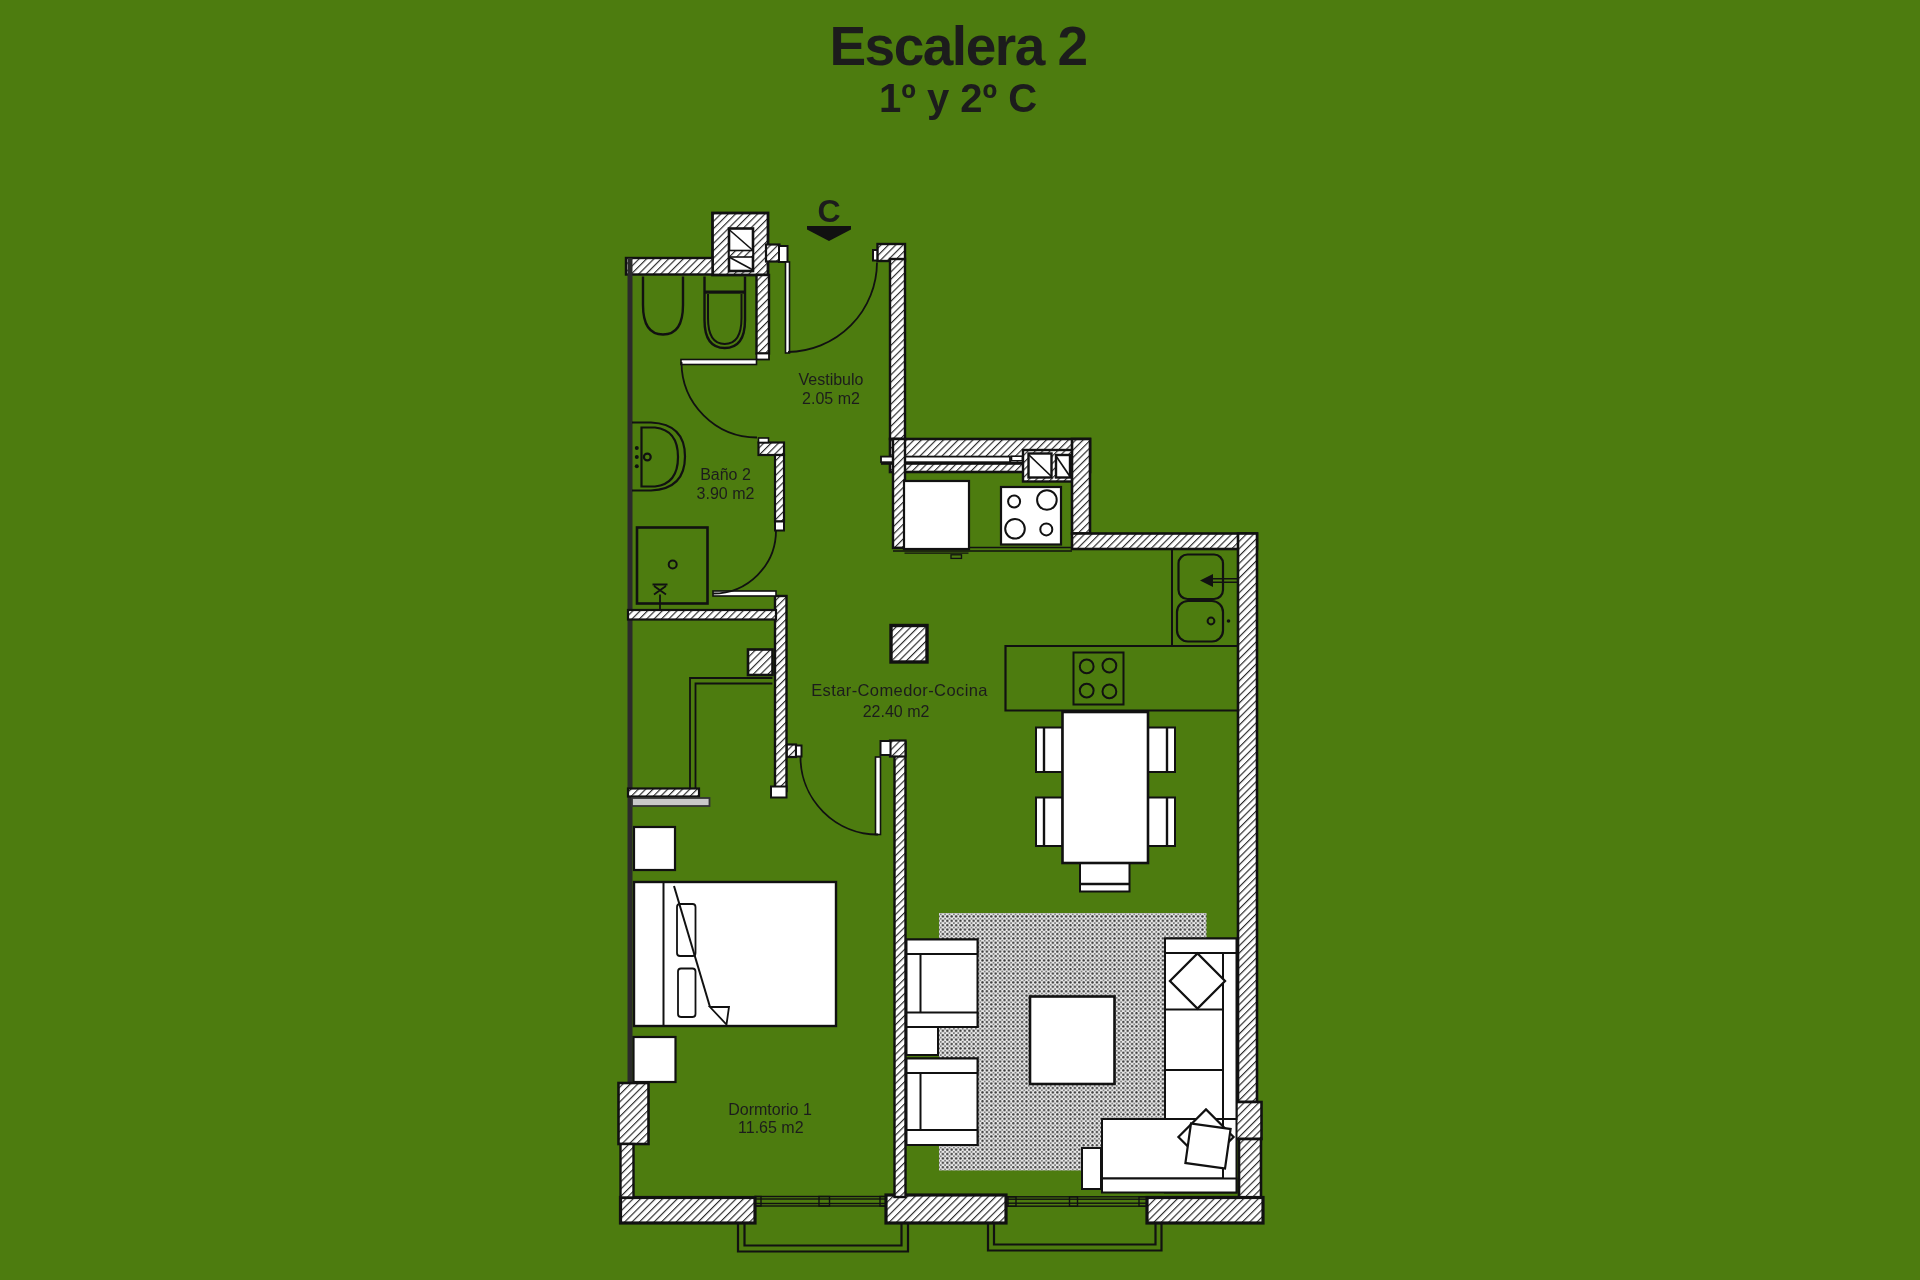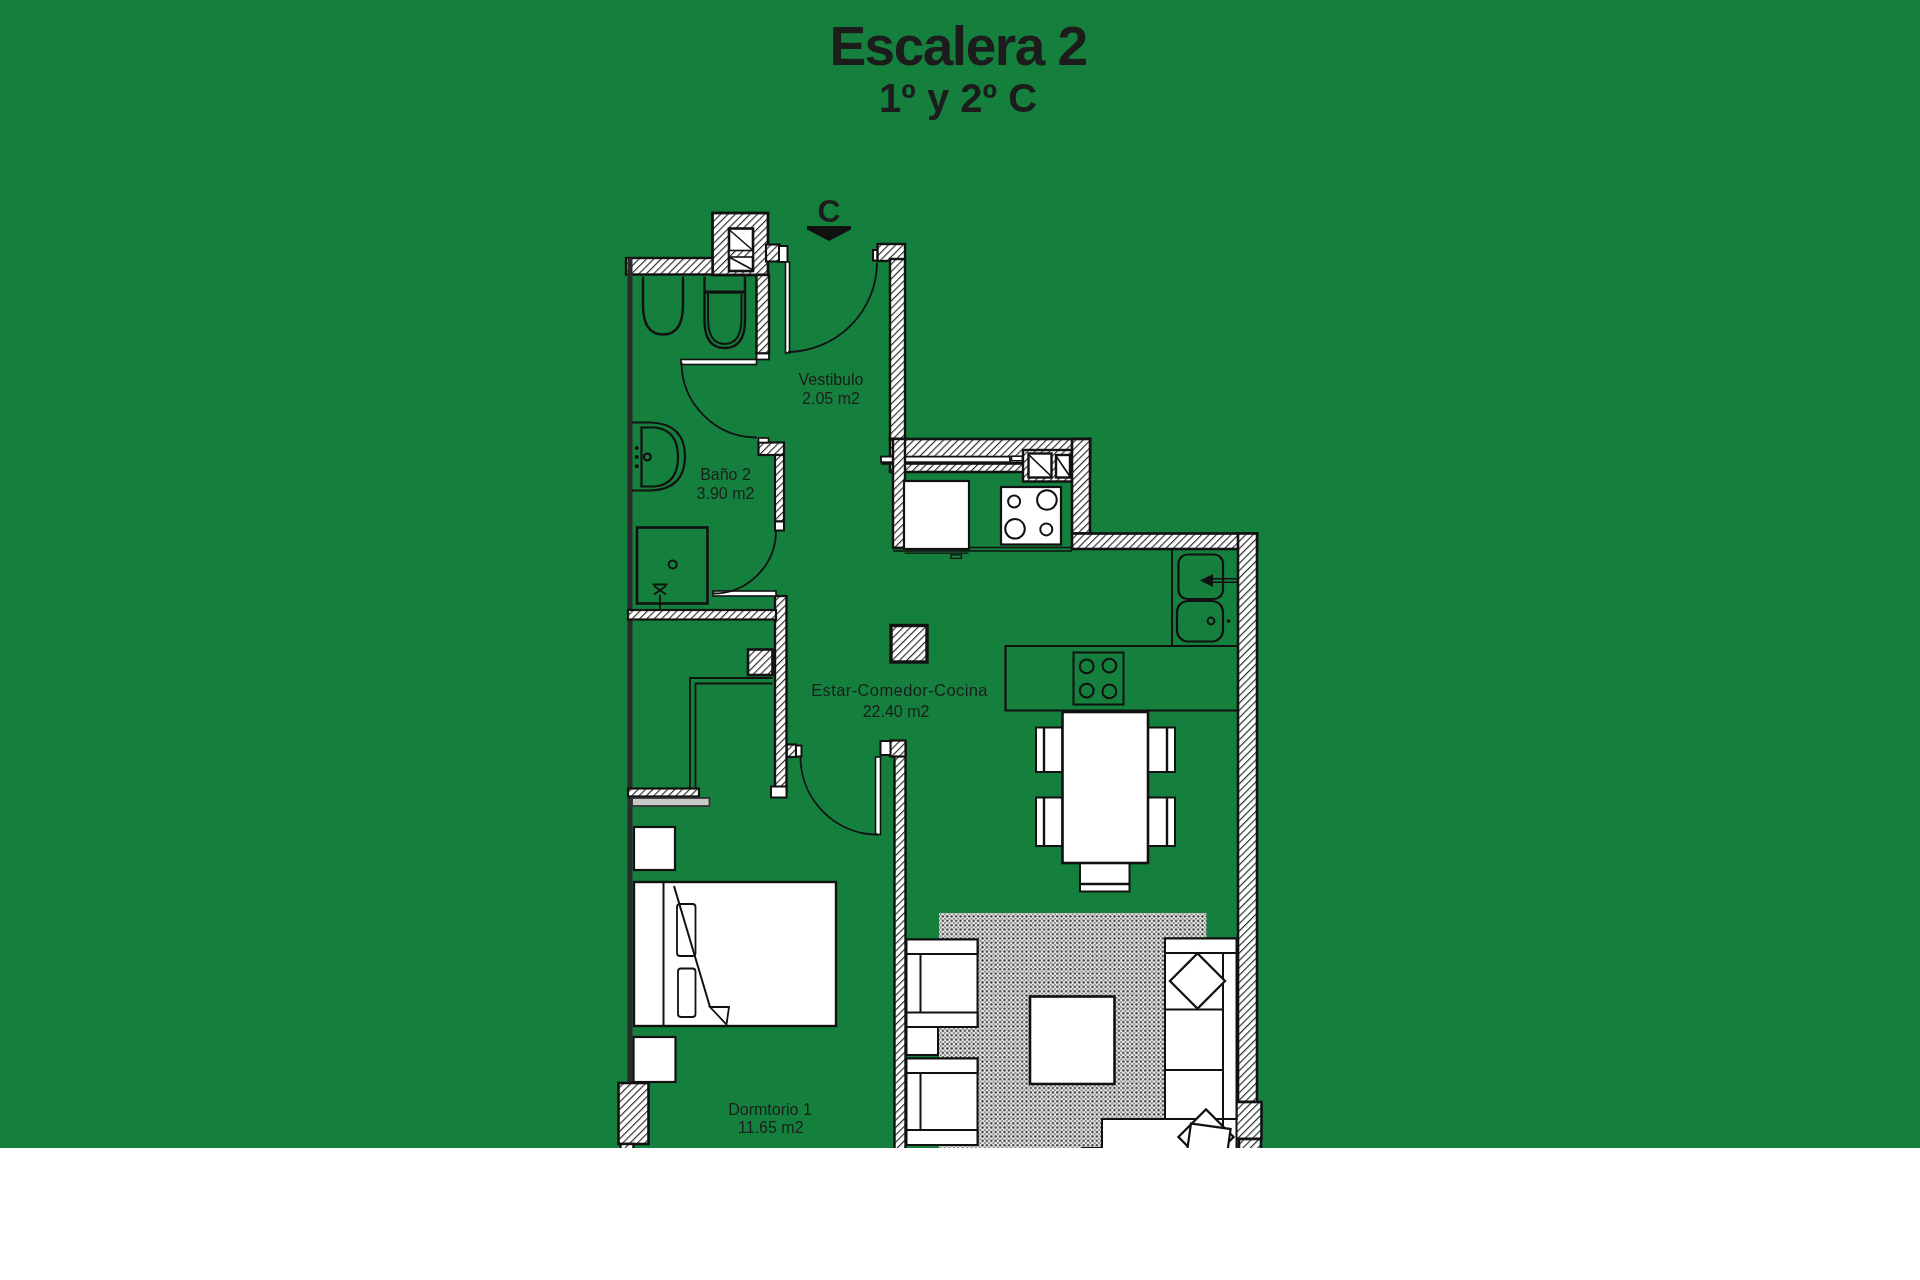--- a/index.html
+++ b/index.html
@@ -1,16 +1,16 @@
 <!DOCTYPE html>
 <html><head>
 <meta charset="utf-8">
 <style>
   html,body{margin:0;padding:0;background:#ffffff;}
-  .page{width:1920px;height:1148px;position:relative;background:#15803d;font-family:"Liberation Sans", sans-serif;}
+  .page{width:1920px;height:1280px;position:relative;background:#4d7c0f;font-family:"Liberation Sans", sans-serif;}
   svg{position:absolute;top:0;left:0;}
   text{font-family:"Liberation Sans", sans-serif;fill:#1c1c1c;}
 </style>
 </head>
 <body>
 <div class="page">
 <svg width="1920" height="1280" viewBox="0 0 1920 1280">
 <defs>
   <pattern id="hatch" patternUnits="userSpaceOnUse" width="5.2" height="5.2" patternTransform="rotate(45)">
     <rect width="5.2" height="5.2" fill="#ffffff"></rect>

